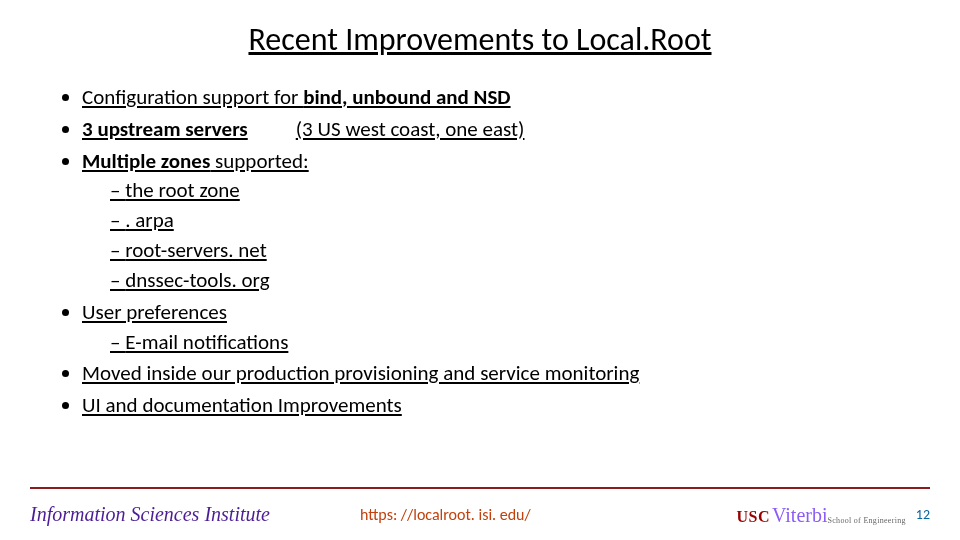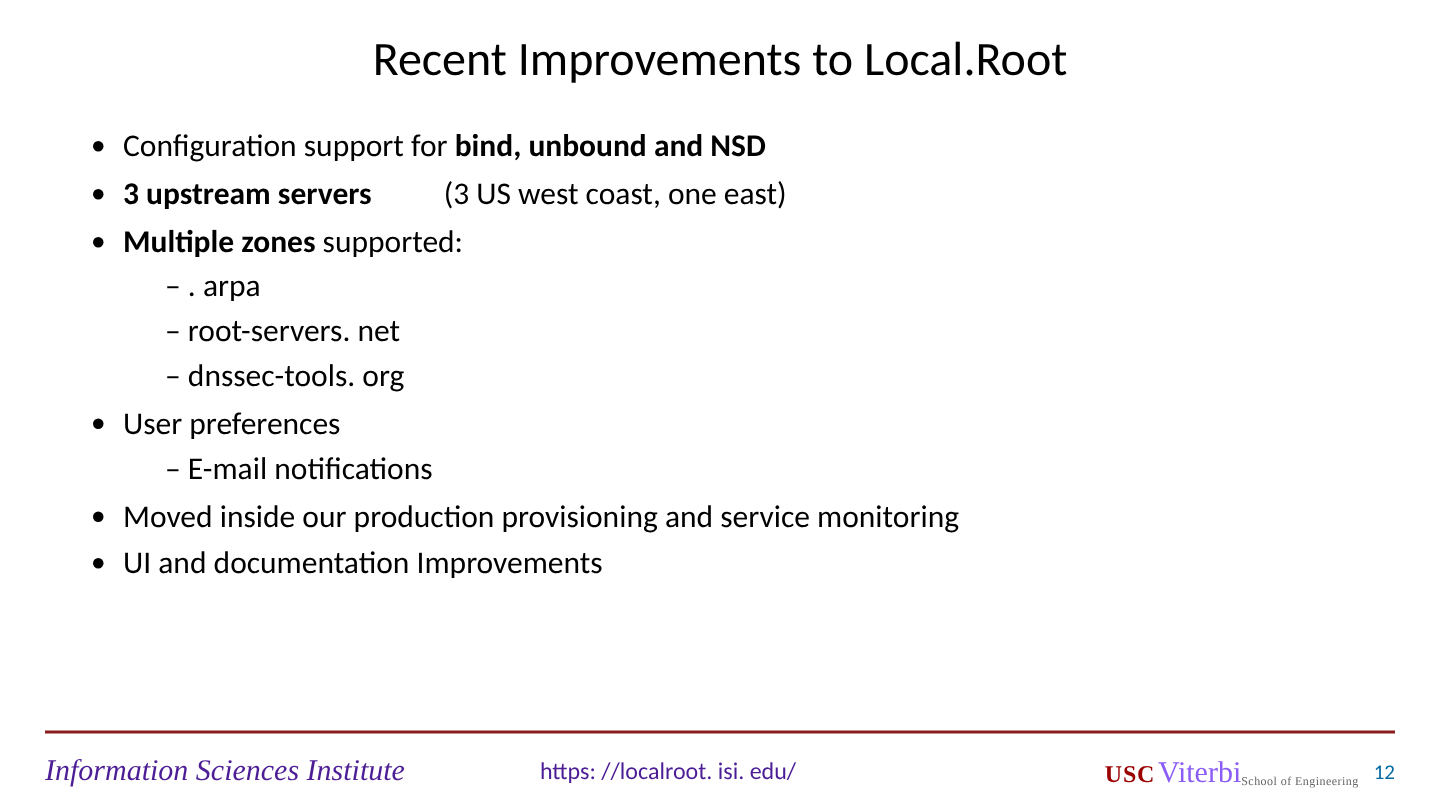--- a/index.html
+++ b/index.html
@@ -1,29 +1,29 @@
 <!DOCTYPE html>
 <html><head>
 <meta charset="utf-8">
 <style>
   * { box-sizing: border-box; margin: 0; padding: 0; }
   html, body { width: 960px; height: 540px; font-family: Calibri, Arial, sans-serif; background: #fff; color: #000; }
-  .slide { position: relative; width: 960px; height: 540px; padding: 18px 48px 0 48px; }
+  .slide { position: relative; width: 960px; height: 540px; padding: 18px 48px 0 48px; text-decoration: underline; }
   .title { font-size: 32px; font-weight: 400; text-align: center; margin-top: 2px; margin-bottom: 24px; }
   ul.top { list-style: disc; padding-left: 34px; font-size: 21px; line-height: 1.42; }
   ul.top > li { margin-bottom: 2px; }
   ul.sub { list-style: none; padding-left: 28px; }
   ul.sub > li::before { content: "– "; }
   .b { font-weight: 700; }
   .gap { display: inline-block; width: 48px; }
   .footer { position: absolute; left: 0; right: 0; bottom: 14px; }
   .rule { height: 2px; background: #8a1c1c; margin: 0 30px 14px 30px; }
   .footer-row { display: flex; align-items: center; padding: 0 30px; }
   .isi { font-style: italic; font-family: Georgia, 'Times New Roman', serif; font-size: 20px; color: #4c1d95; flex: 0 0 auto; }
-  .url { font-size: 16px; color: #4c1d95; margin-left: 90px; flex: 1 1 auto; }
+  .url { font-size: 16px; color: #c2410c; margin-left: 90px; flex: 1 1 auto; }
   .logo-wrap { display: flex; align-items: center; gap: 10px; }
   .pagenum { font-size: 14px; color: #0369a1; }
   .logo { display: flex; flex-direction: row; align-items: flex-end; line-height: 1; }
   .logo-top { display: flex; align-items: baseline; gap: 2px; }
   .usc { font-family: Georgia, serif; font-weight: 700; color: #9a0000; font-size: 16px; letter-spacing: 0.5px; }
   .viterbi { font-family: Georgia, serif; color: #8b5cf6; font-size: 20px; }
   .school { font-family: Georgia, serif; font-size: 8px; color: #666; letter-spacing: 0.3px; }
 </style>
 </head>
 <body>
@@ -34,20 +34,21 @@
   <ul class="top">
     <li>
       <span>Configuration support for </span><span class="b">bind, unbound and NSD</span>
     </li>
     <li>
       <span class="b">3 upstream servers</span><span class="gap"></span><span>(3 US west coast, one east)</span>
     </li>
     <li>
       <span class="b">Multiple zones</span><span> supported:</span>
       <ul class="sub">
+        <li>the root zone</li>
         <li>. arpa</li>
         <li>root-servers. net</li>
         <li>dnssec-tools. org</li>
       </ul>
     </li>
     <li>
       <span>User preferences</span>
       <ul class="sub">
         <li>E-mail notifications</li>
       </ul>

